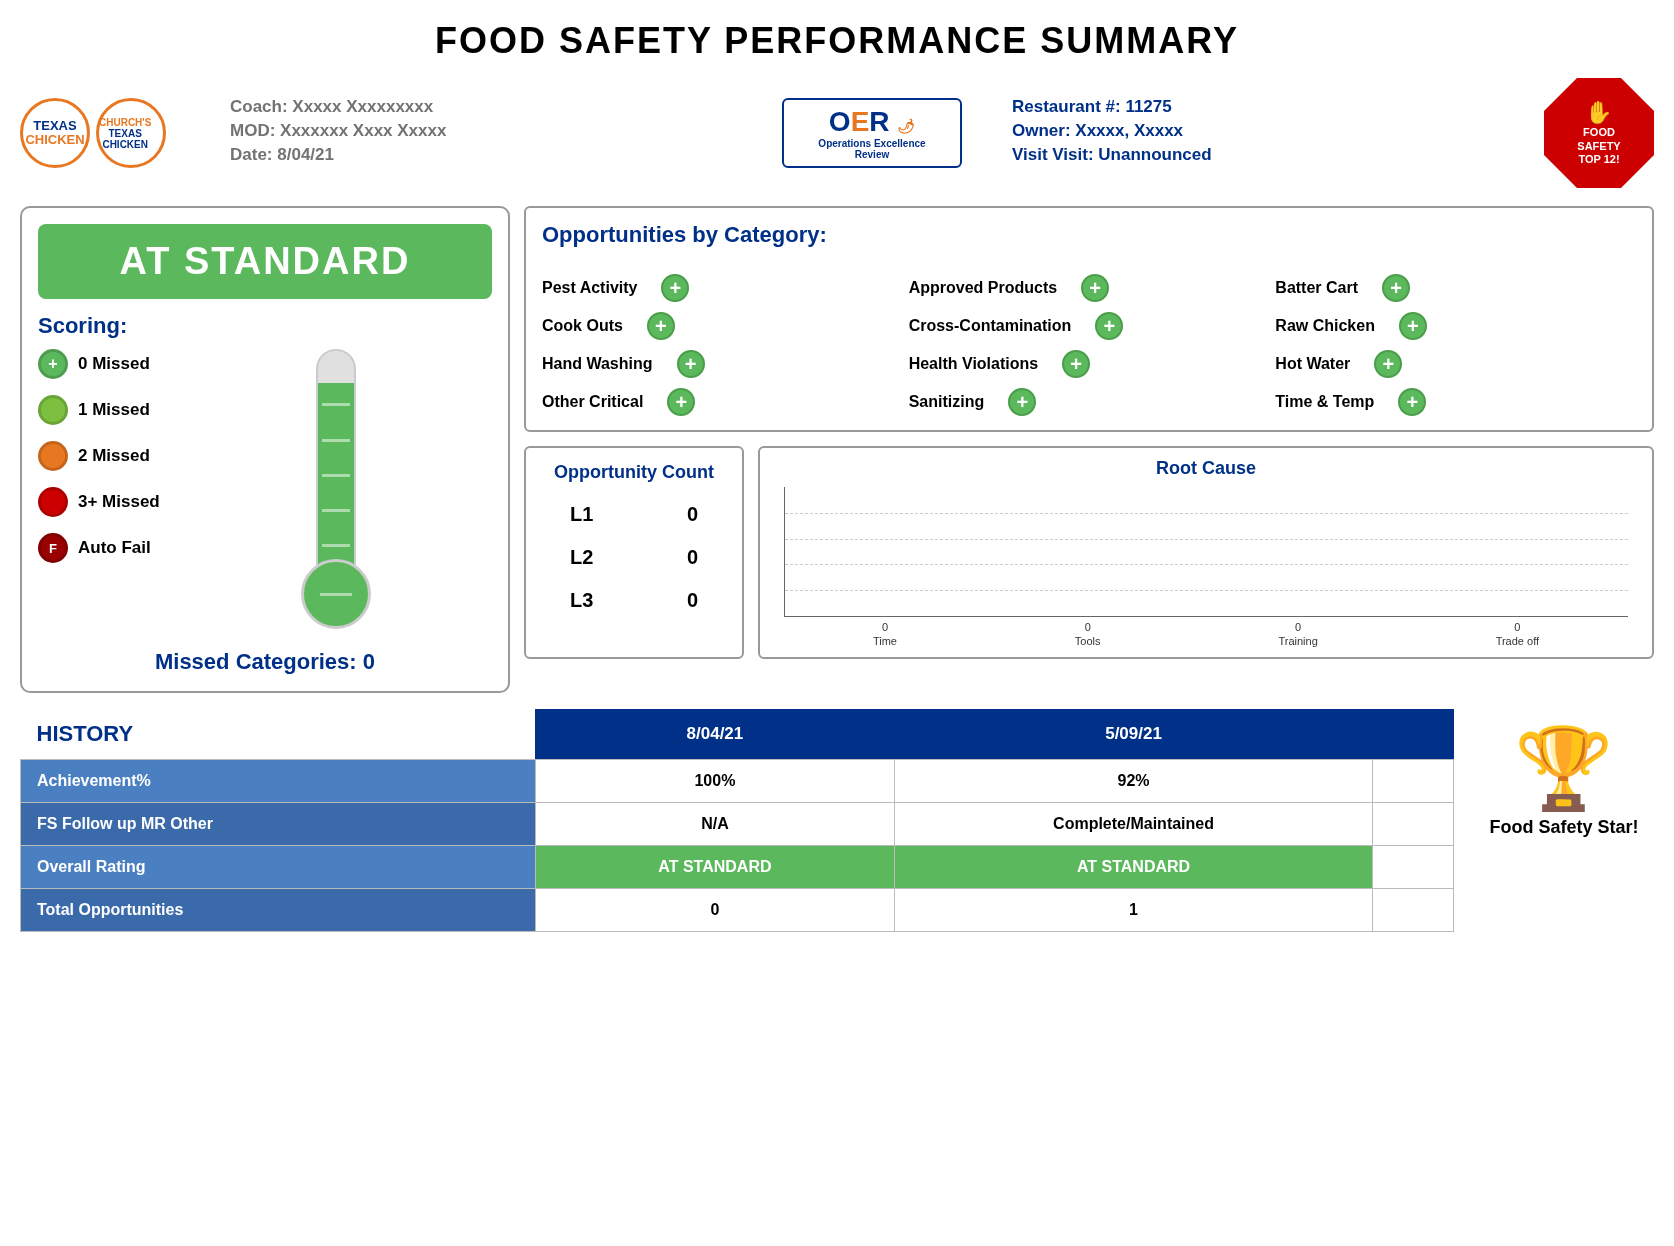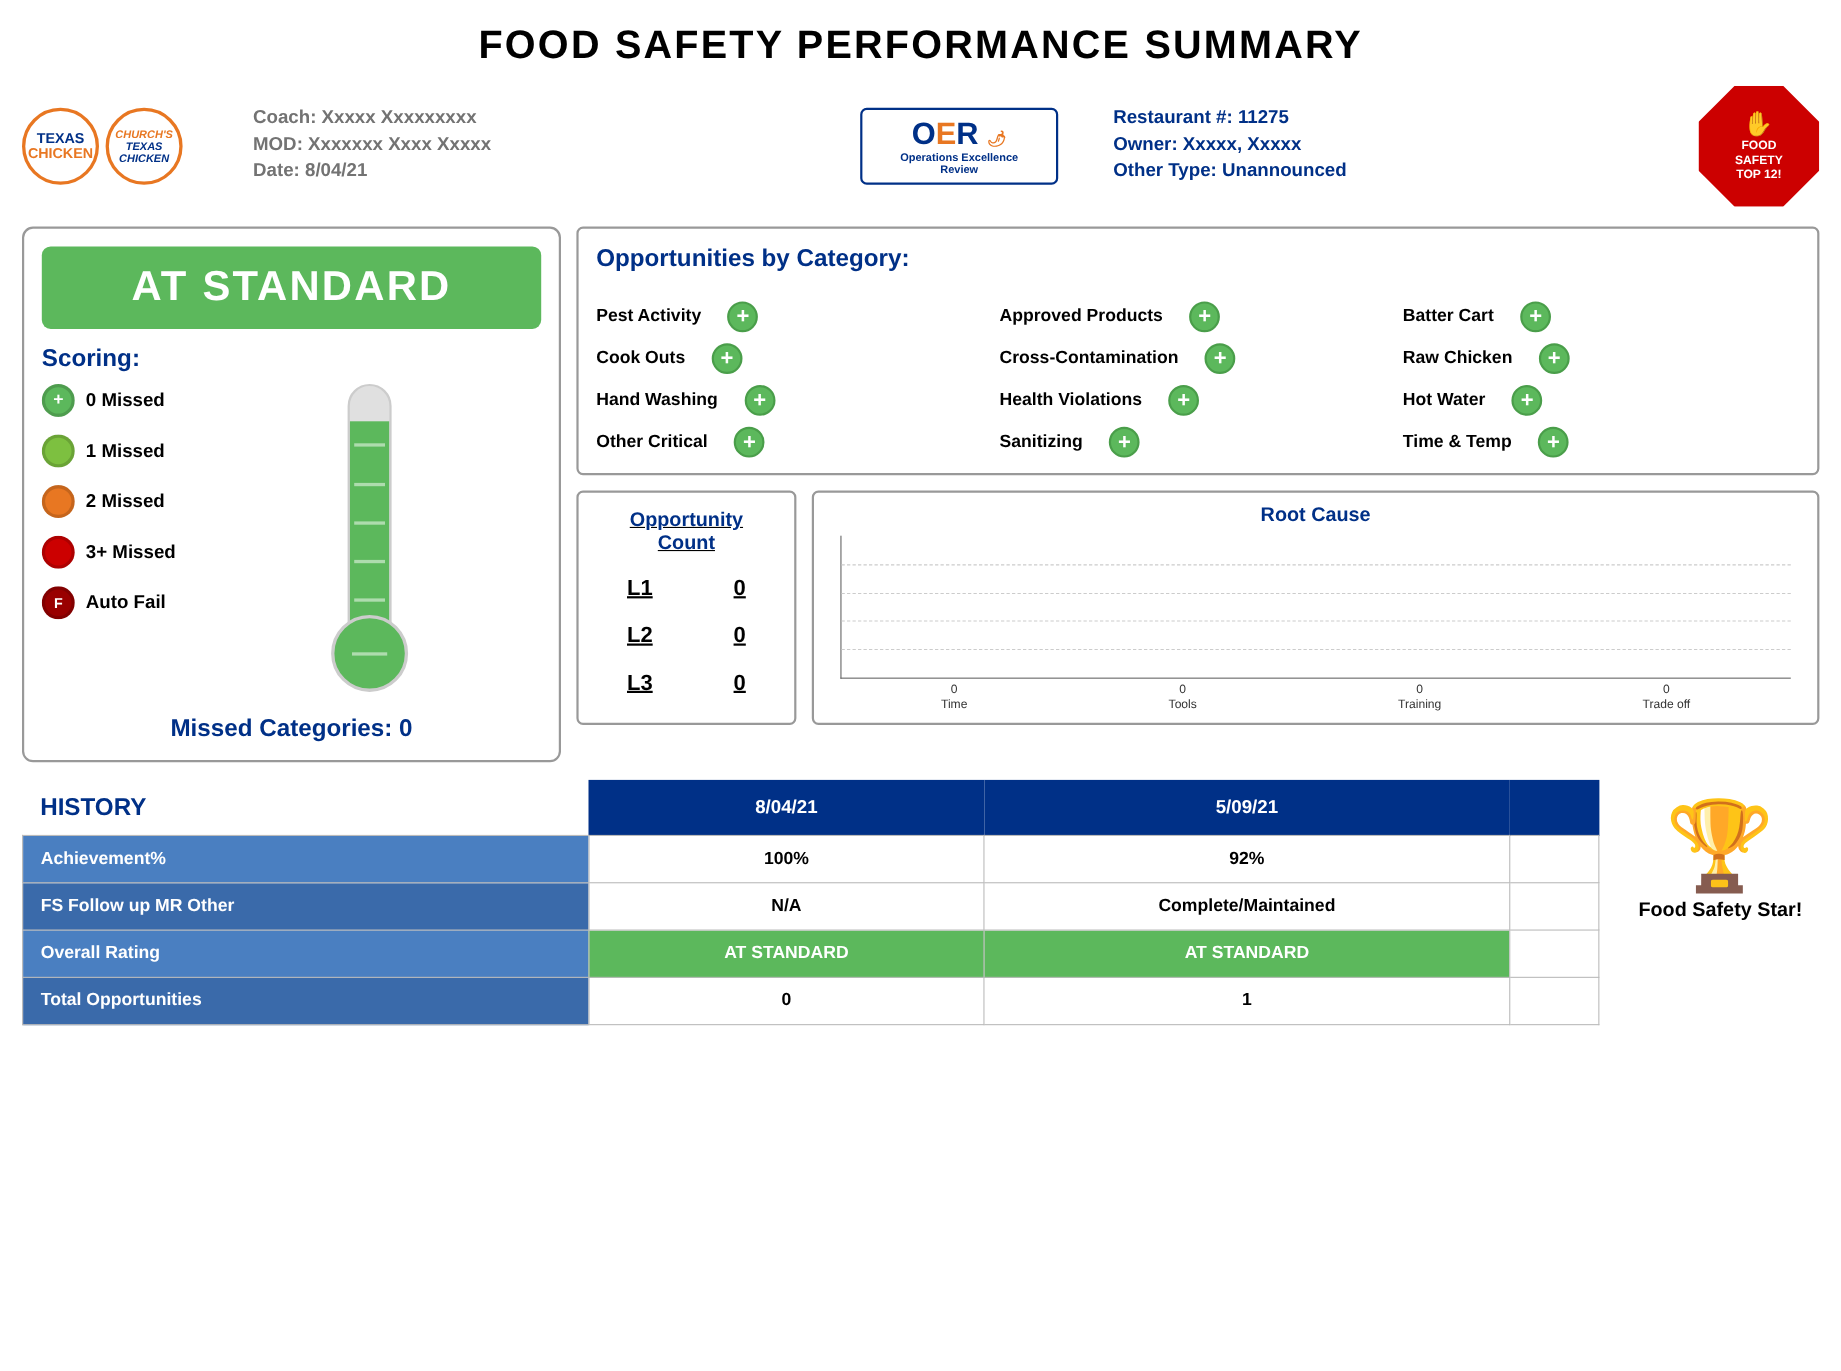--- a/index.html
+++ b/index.html
@@ -38,23 +38,23 @@
       background: #fff;
       display: flex; align-items: center; justify-content: center;
       font-size: 11px; font-weight: 900; color: #e87722;
       text-align: center; line-height: 1.1;
     }
     .logo-church {
       width: 70px; height: 70px;
       border: 3px solid #e87722;
       border-radius: 50%;
       background: #fff;
-      display: flex; align-items: center; justify-content: center;
+      display: flex; align-items: center; justify-content: flex-start;
       font-size: 9px; font-weight: 900; color: #e87722;
-      text-align: center; line-height: 1.1; font-style: italic;
+      text-align: center; line-height: 1.1;
     }
     .header-info {
       flex: 1;
       padding-left: 10px;
     }
     .header-info p {
       font-size: 17px;
       color: #737373;
       font-weight: bold;
       margin-bottom: 4px;
@@ -265,23 +265,22 @@
       border: 2px solid #4a9e4a;
     }
     .bottom-row {
       display: flex;
       gap: 14px;
     }
     .opportunity-count-box {
       border: 2px solid #999;
       border-radius: 6px;
       padding: 14px 24px;
-      width: 200px;
+      width: 220px;
       flex-shrink: 0;
-      text-decoration: underline;
     }
     .oc-title {
       color: #003087;
       font-size: 18px;
       font-weight: 900;
       margin-bottom: 10px;
       text-align: center;
     }
     .oc-row {
       display: flex;
@@ -454,21 +453,21 @@
   <div class="header-right">
     <p>
       <span>Restaurant #:</span>
       <span>11275</span>
     </p>
     <p>
       <span>Owner:</span>
       <span>Xxxxx, Xxxxx</span>
     </p>
     <p>
-      <span>Other Type:</span>
+      <span>Visit Visit:</span>
       <span>Unannounced</span>
     </p>
   </div>
 
   <div class="food-safety-badge">
     <div style="font-size:22px;">✋</div>
     <div>FOOD</div>
     <div>SAFETY</div>
     <div>TOP 12!</div>
   </div>

